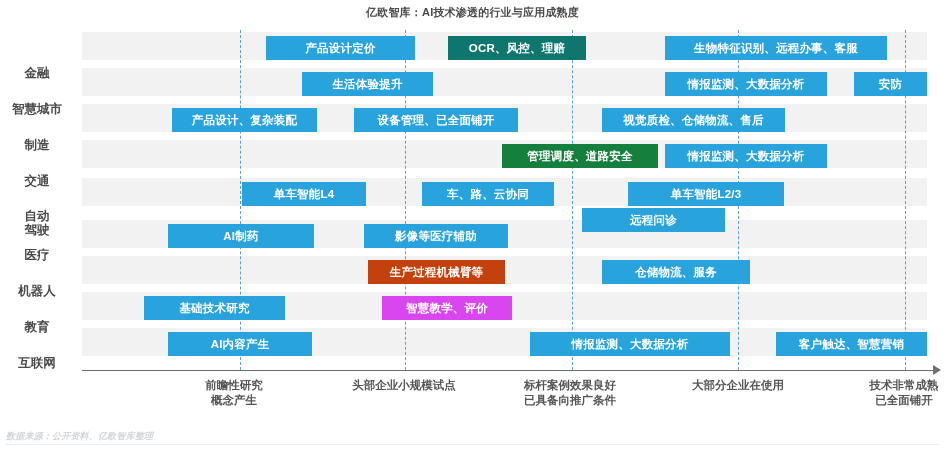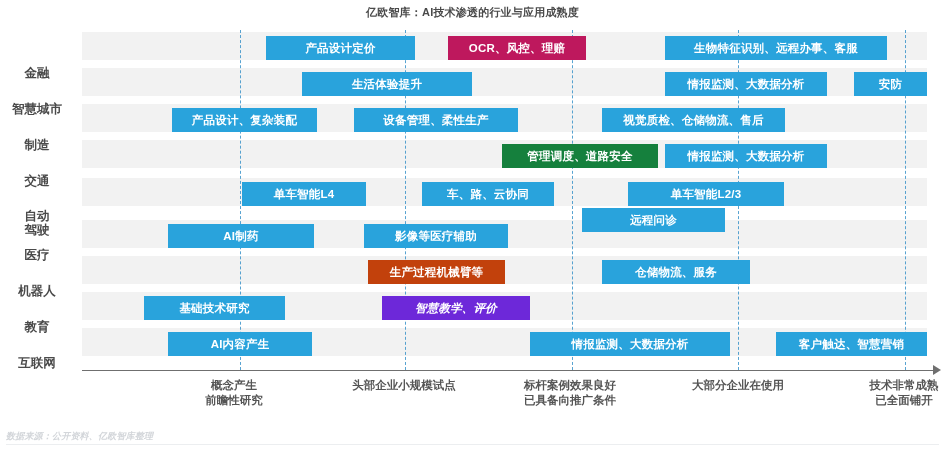--- a/index.html
+++ b/index.html
@@ -103,40 +103,40 @@
   <div id="gridlines">
       <div class="gridline" style="left: 158px; top: -2px;"></div>
       <div class="gridline" style="left: 323px; top: -2px;"></div>
       <div class="gridline" style="left: 490px; top: -2px;"></div>
       <div class="gridline" style="left: 656px; top: -2px;"></div>
       <div class="gridline" style="left: 823px; top: -2px;"></div>
     </div>
 
   <div id="item-boxes">
       <div class="item-box" style="left: 184px; width: 149px; top: 4px; background: rgb(41, 163, 220);">产品设计定价</div>
-      <div class="item-box" style="left: 366px; width: 138px; top: 4px; background: #be185d;">OCR、风控、理赔</div>
+      <div class="item-box" style="left: 366px; width: 138px; top: 4px; background: #0f766e;">OCR、风控、理赔</div>
       <div class="item-box" style="left: 583px; width: 222px; top: 4px; background: rgb(41, 163, 220);">生物特征识别、远程办事、客服</div>
-      <div class="item-box" style="left: 220px; width: 170px; top: 40px; background: rgb(41, 163, 220);">生活体验提升</div>
+      <div class="item-box" style="left: 220px; width: 131px; top: 40px; background: rgb(41, 163, 220);">生活体验提升</div>
       <div class="item-box" style="left: 583px; width: 162px; top: 40px; background: rgb(41, 163, 220);">情报监测、大数据分析</div>
       <div class="item-box" style="left: 772px; width: 73px; top: 40px; background: rgb(41, 163, 220);">安防</div>
       <div class="item-box" style="left: 90px; width: 145px; top: 76px; background: rgb(41, 163, 220);">产品设计、复杂装配</div>
-      <div class="item-box" style="left: 272px; width: 164px; top: 76px; background: rgb(41, 163, 220);">设备管理、柔性生产</div>
+      <div class="item-box" style="left: 272px; width: 164px; top: 76px; background: rgb(41, 163, 220);">设备管理、已全面铺开</div>
       <div class="item-box" style="left: 520px; width: 183px; top: 76px; background: rgb(41, 163, 220);">视觉质检、仓储物流、售后</div>
       <div class="item-box" style="left: 420px; width: 156px; top: 112px; background: #15803d;">管理调度、道路安全</div>
       <div class="item-box" style="left: 583px; width: 162px; top: 112px; background: rgb(41, 163, 220);">情报监测、大数据分析</div>
       <div class="item-box" style="left: 160px; width: 124px; top: 150px; background: rgb(41, 163, 220);">单车智能L4</div>
       <div class="item-box" style="left: 340px; width: 132px; top: 150px; background: rgb(41, 163, 220); text-align: center;">车、路、云协同</div>
       <div class="item-box" style="left: 546px; width: 156px; top: 150px; background: rgb(41, 163, 220);">单车智能L2/3</div>
       <div class="item-box" style="left: 86px; width: 146px; top: 192px; background: rgb(41, 163, 220);">AI制药</div>
       <div class="item-box" style="left: 282px; width: 144px; top: 192px; background: rgb(41, 163, 220);">影像等医疗辅助</div>
       <div class="item-box" style="left: 500px; width: 143px; top: 176px; background: rgb(41, 163, 220);">远程问诊</div>
       <div class="item-box" style="left: 286px; width: 137px; top: 228px; background: #c2410c;">生产过程机械臂等</div>
       <div class="item-box" style="left: 520px; width: 148px; top: 228px; background: rgb(41, 163, 220);">仓储物流、服务</div>
       <div class="item-box" style="left: 62px; width: 141px; top: 264px; background: rgb(41, 163, 220);">基础技术研究</div>
-      <div class="item-box" style="left: 300px; width: 148px; top: 264px; background: #6d28d9; font-style: italic;">智慧教学、评价</div>
+      <div class="item-box" style="left: 300px; width: 130px; top: 264px; background: #d946ef;">智慧教学、评价</div>
       <div class="item-box" style="left: 86px; width: 144px; top: 300px; background: rgb(41, 163, 220);">AI内容产生</div>
       <div class="item-box" style="left: 448px; width: 200px; top: 300px; background: rgb(41, 163, 220);">情报监测、大数据分析</div>
       <div class="item-box" style="left: 694px; width: 151px; top: 300px; background: rgb(41, 163, 220);">客户触达、智慧营销</div>
     </div>
 </div>
 
 <div id="row-labels">
     <div class="row-label" style="top: 38px;">
       <div>金融</div>
     </div>
@@ -164,22 +164,22 @@
     </div>
     <div class="row-label" style="top: 328px;">
       <div>互联网</div>
     </div>
   </div>
 
 <div id="x-axis"></div>
 <div id="x-axis-arrow"></div>
 <div id="stage-captions">
     <div class="stage-caption" style="left: 144px; width: 180px;">
+      <div>前瞻性研究</div>
       <div>概念产生</div>
-      <div>前瞻性研究</div>
     </div>
     <div class="stage-caption" style="left: 314px; width: 180px;">
       <div>头部企业小规模试点</div>
     </div>
     <div class="stage-caption" style="left: 480px; width: 180px;">
       <div>标杆案例效果良好</div>
       <div>已具备向推广条件</div>
     </div>
     <div class="stage-caption" style="left: 648px; width: 180px;">
       <div>大部分企业在使用</div>

